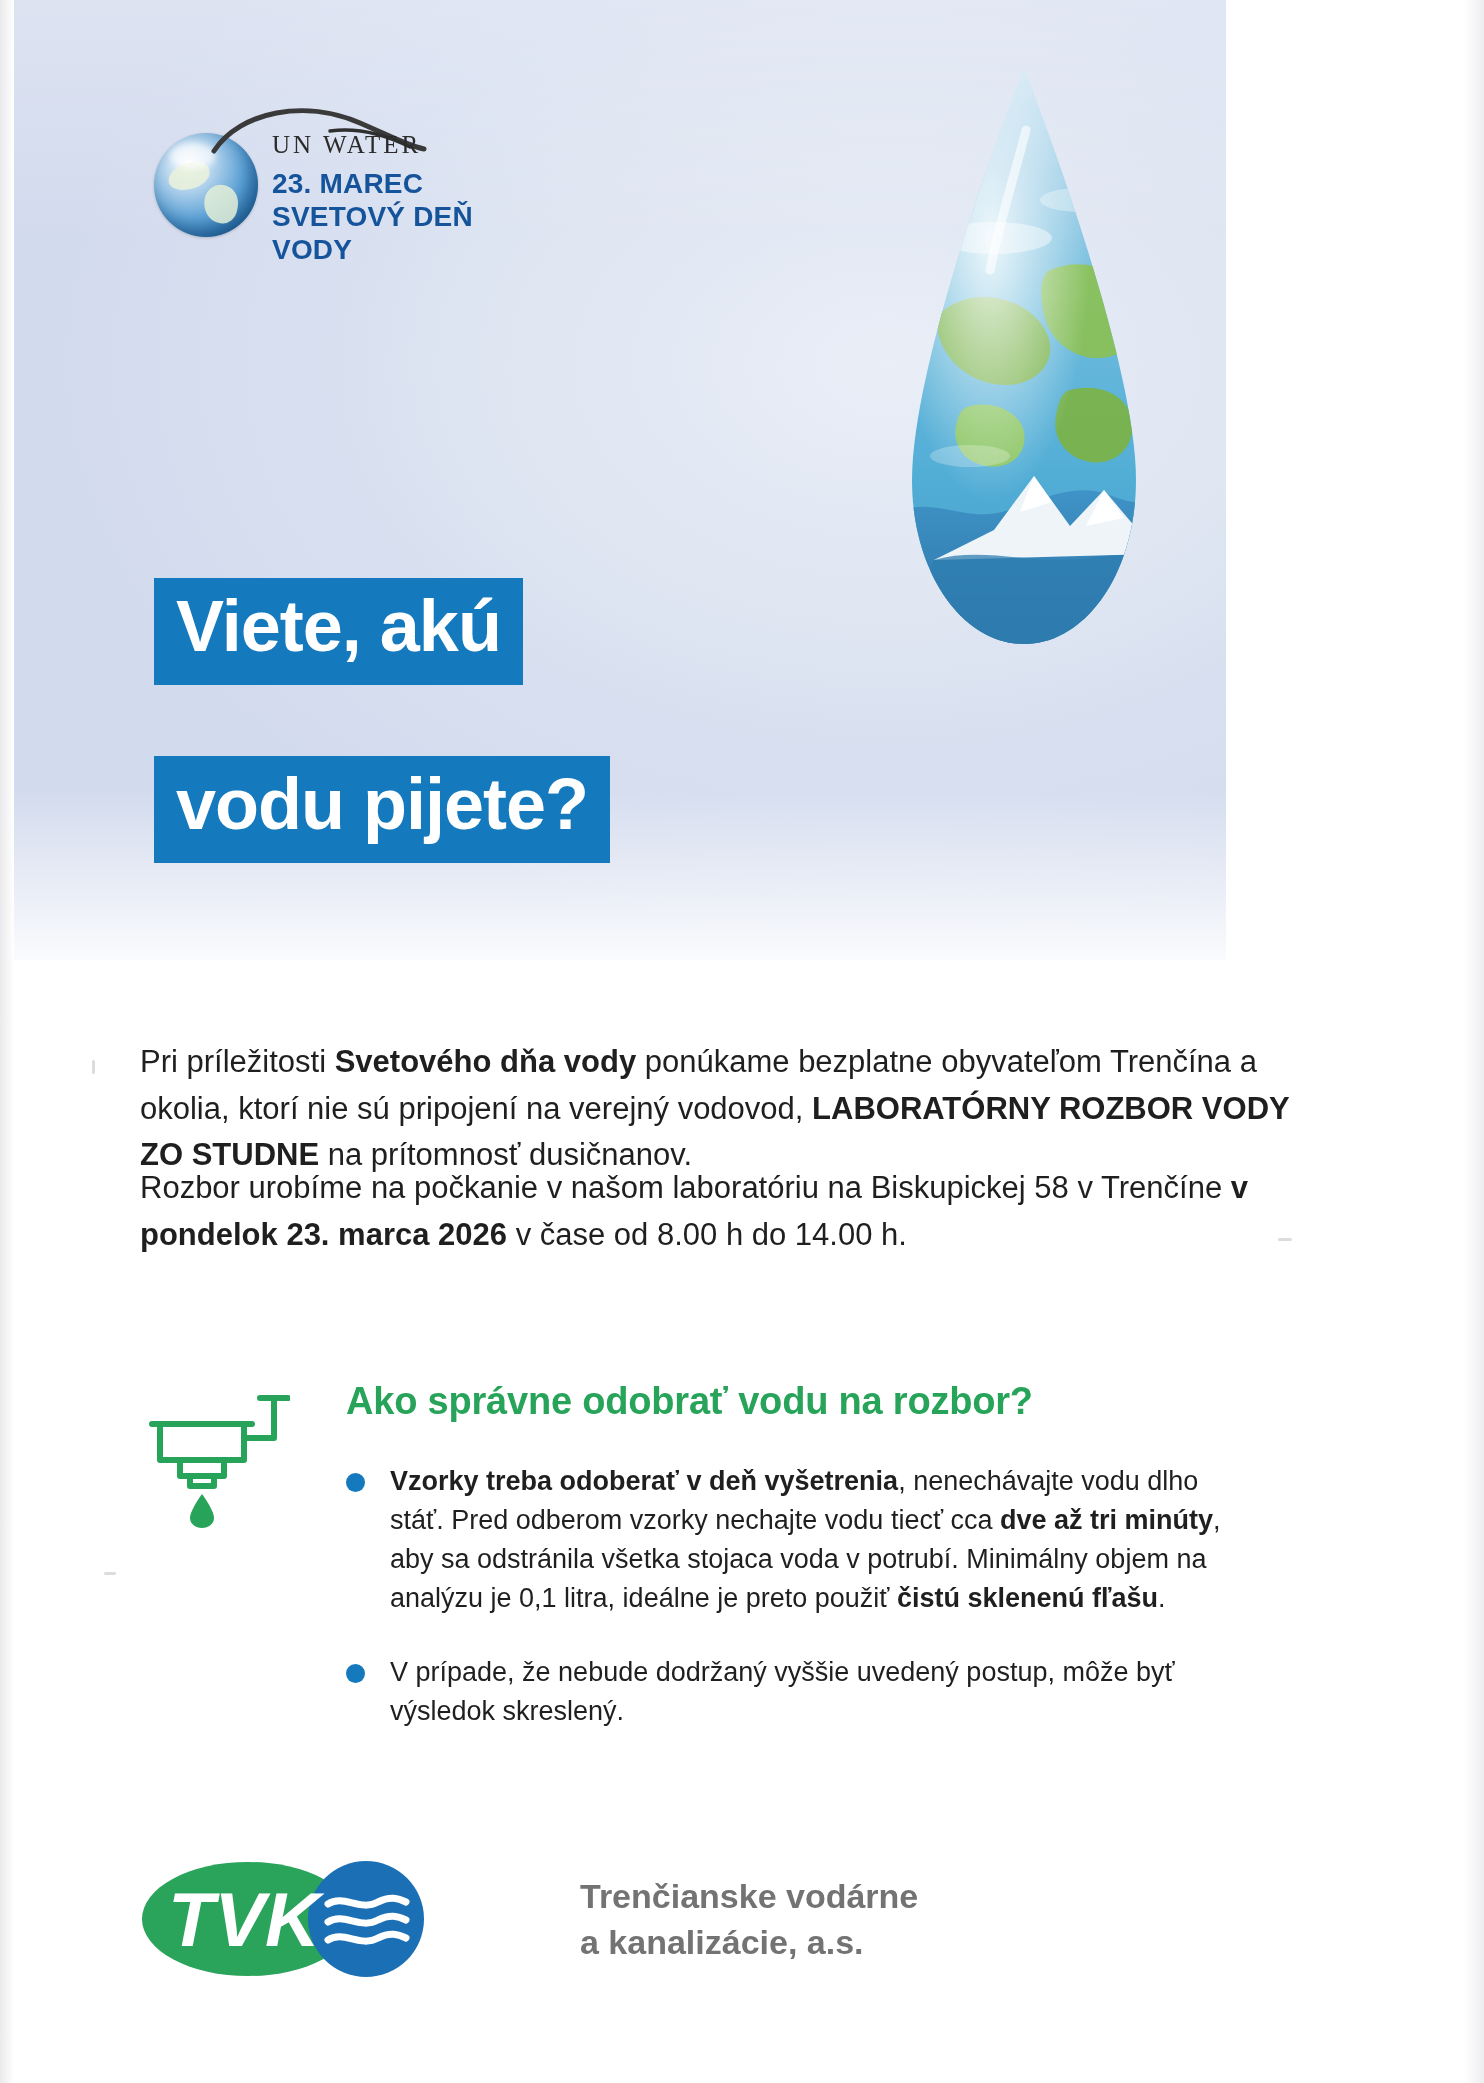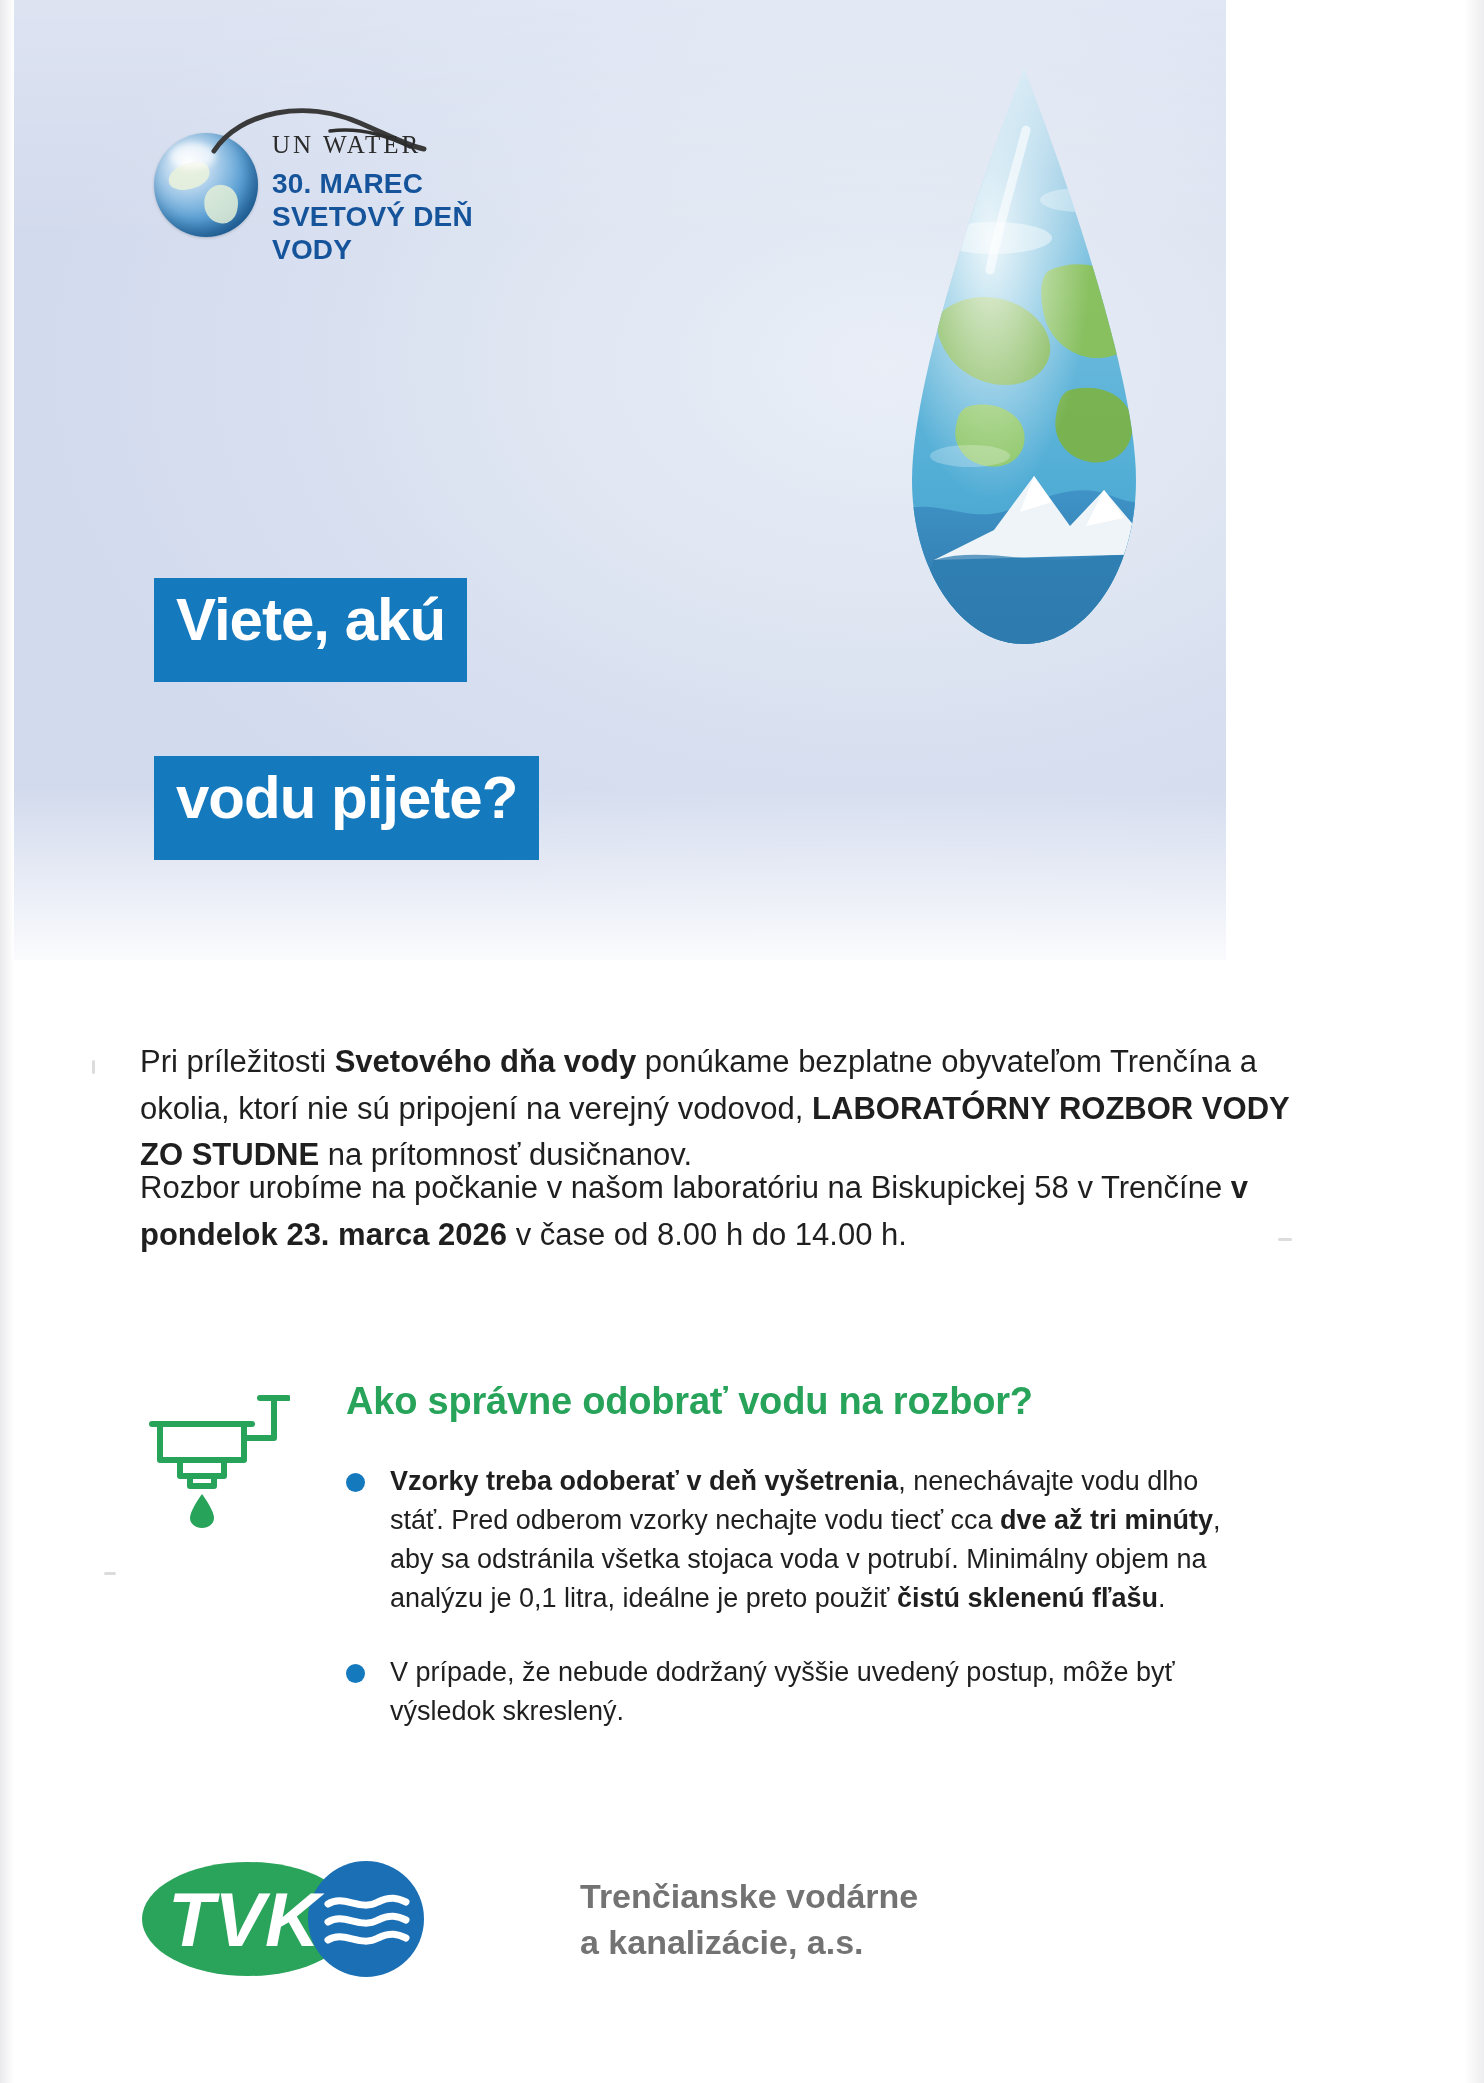--- a/index.html
+++ b/index.html
@@ -148,23 +148,23 @@
     height: 640px;
   }
 
   
   .headline {
     position: absolute;
     left: 140px;
     font-weight: bold;
     color: #ffffff;
     background: #1579bd;
-    font-size: 60px;
+    font-size: 72px;
     line-height: 1.12;
-    padding: 8px 22px 29px 22px;
+    padding: 8px 22px 18px 22px;
     white-space: nowrap;
     letter-spacing: -1px;
   }
   .headline-1 { top: 578px; }
   .headline-2 { top: 756px; }
 
   
   .body-text {
     position: absolute;
     left: 140px;
@@ -270,21 +270,21 @@
       <div class="globe">
         <div class="globe-gloss"></div>
       </div>
       <svg class="swoosh" viewBox="0 0 230 60">
         <path d="M4,46 C30,6 96,-6 150,18 C178,30 196,40 214,44" fill="none" stroke="#3a3a3a" stroke-width="5" stroke-linecap="round"></path>
         <path d="M120,26 C150,22 176,30 200,42" fill="none" stroke="#2f2f2f" stroke-width="3.5" stroke-linecap="round"></path>
       </svg>
       <div class="unwater-text">
         <div class="unwater-title">UN WATER</div>
         <div class="unwater-lines">
-          <div>30. MAREC</div>
+          <div>23. MAREC</div>
           <div>SVETOVÝ DEŇ</div>
           <div>VODY</div>
         </div>
       </div>
     </div>
 
     <div class="drop-wrap">
       <svg class="drop" viewBox="0 0 300 640">
         <defs>
           <linearGradient id="dropGrad" x1="0" y1="0" x2="0" y2="1">

